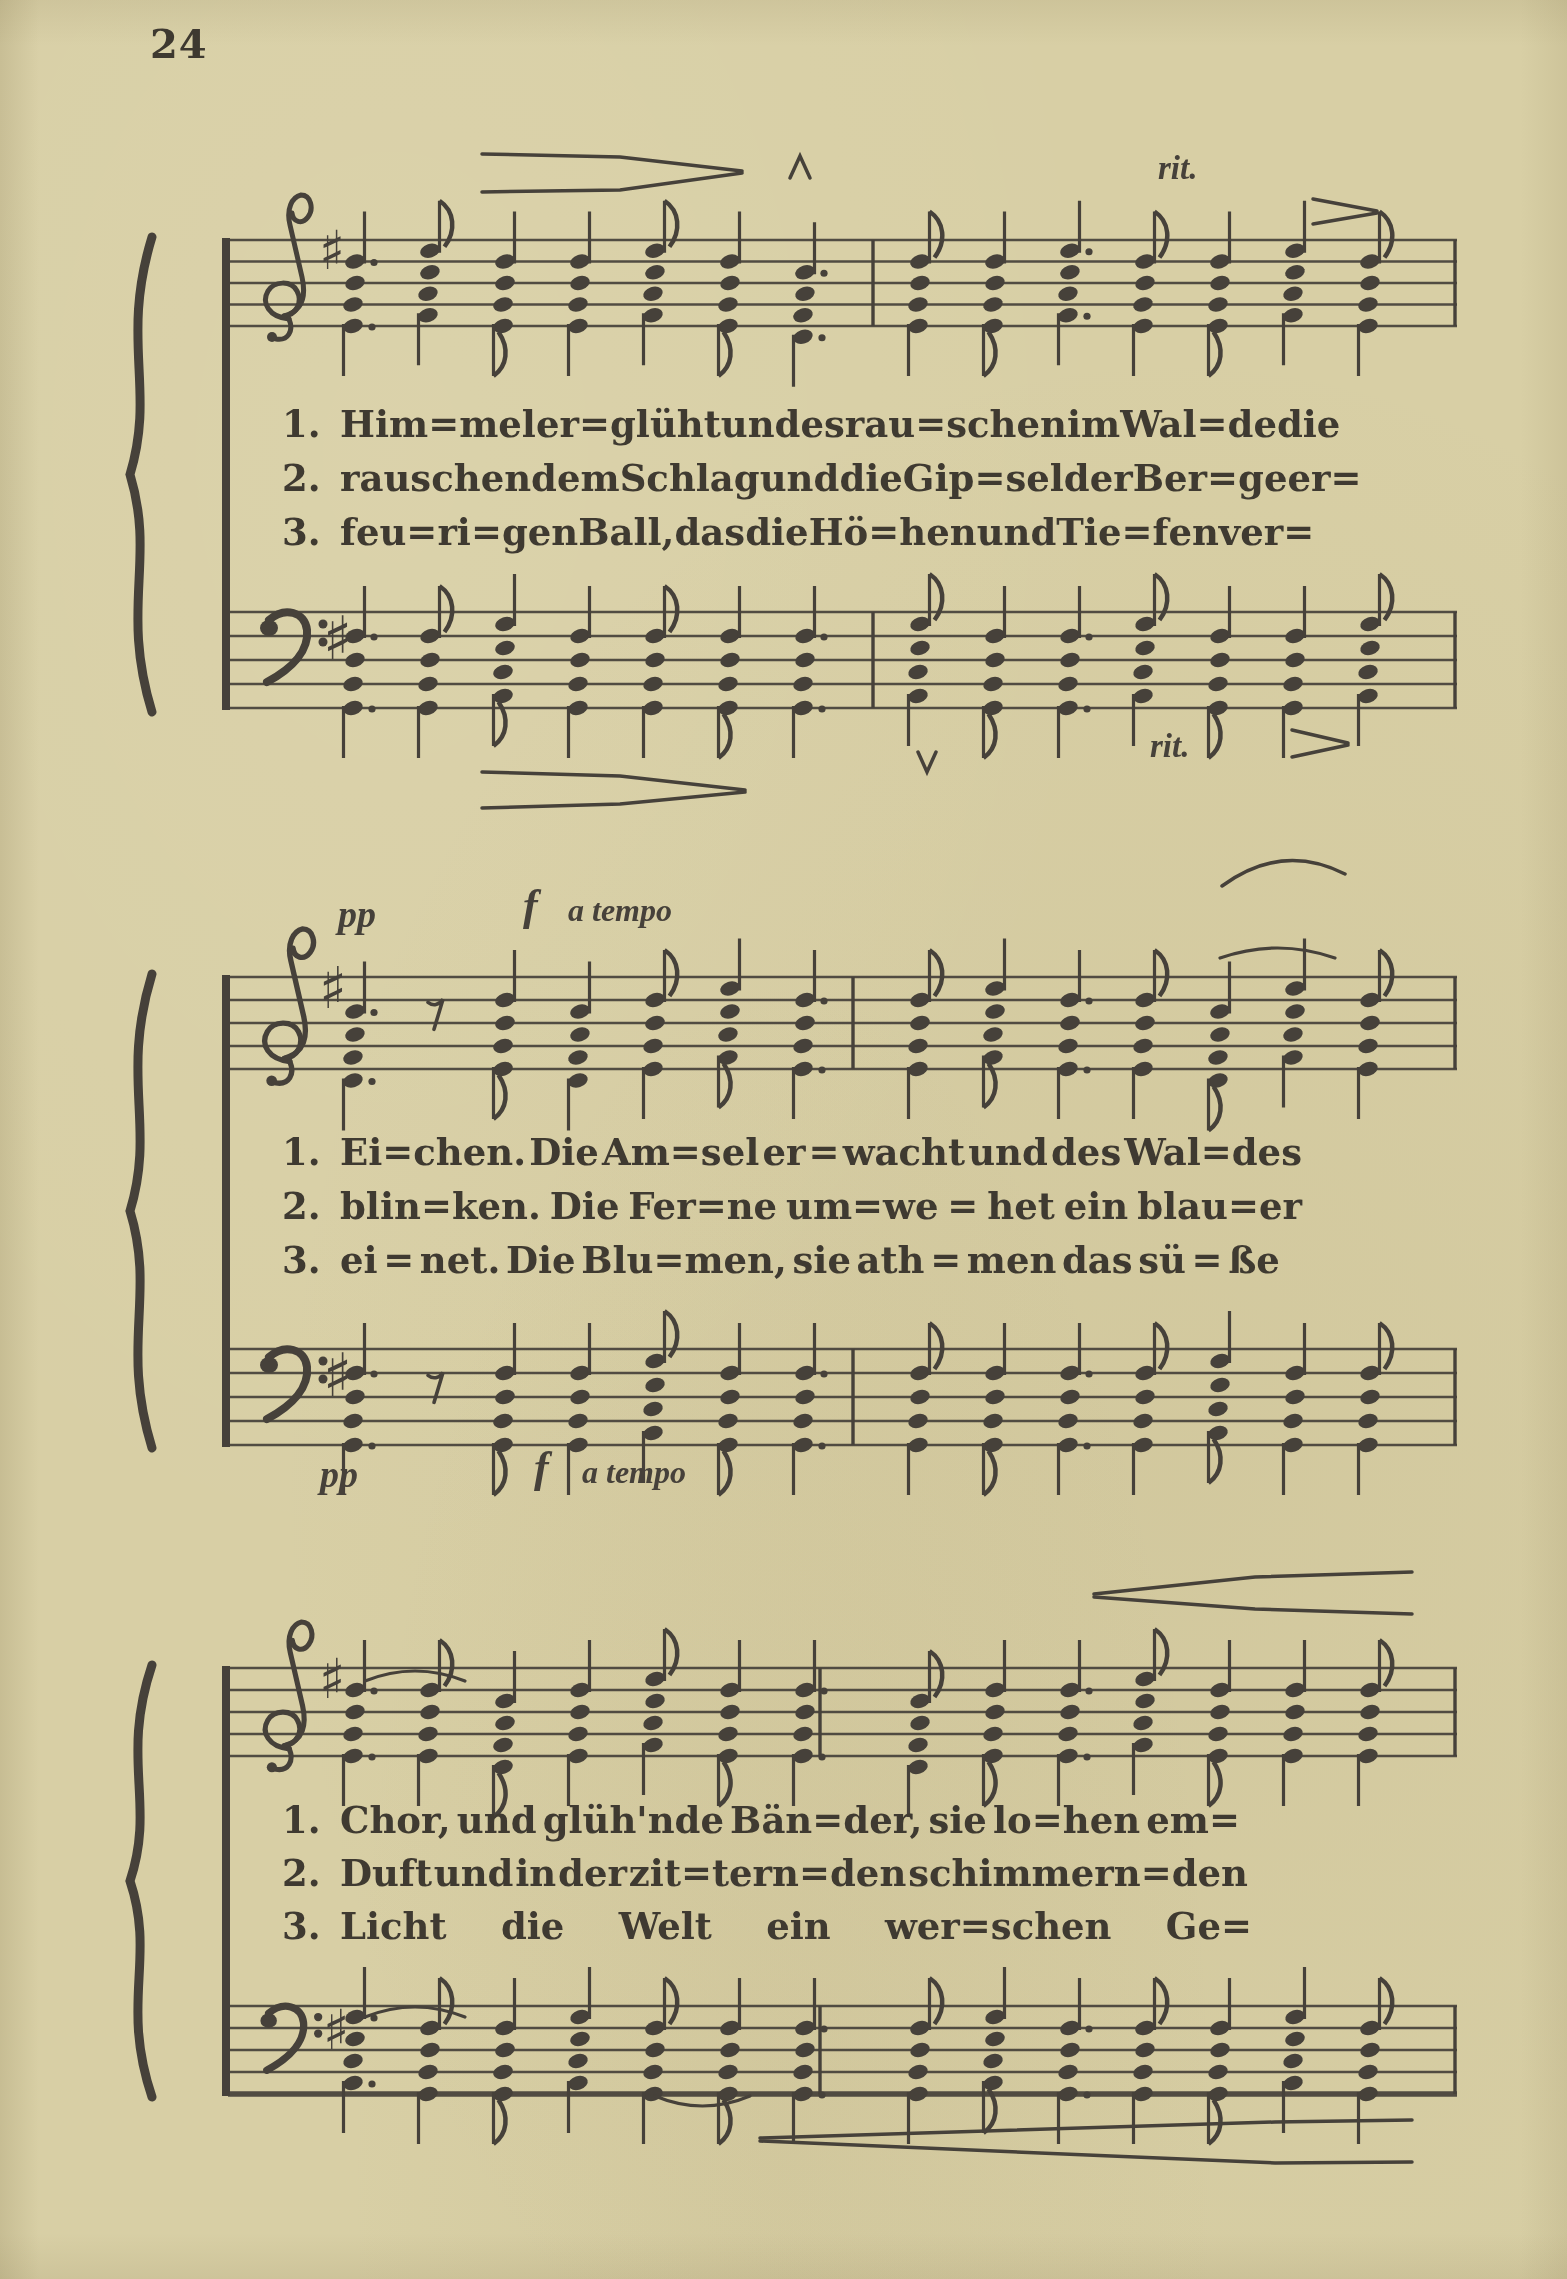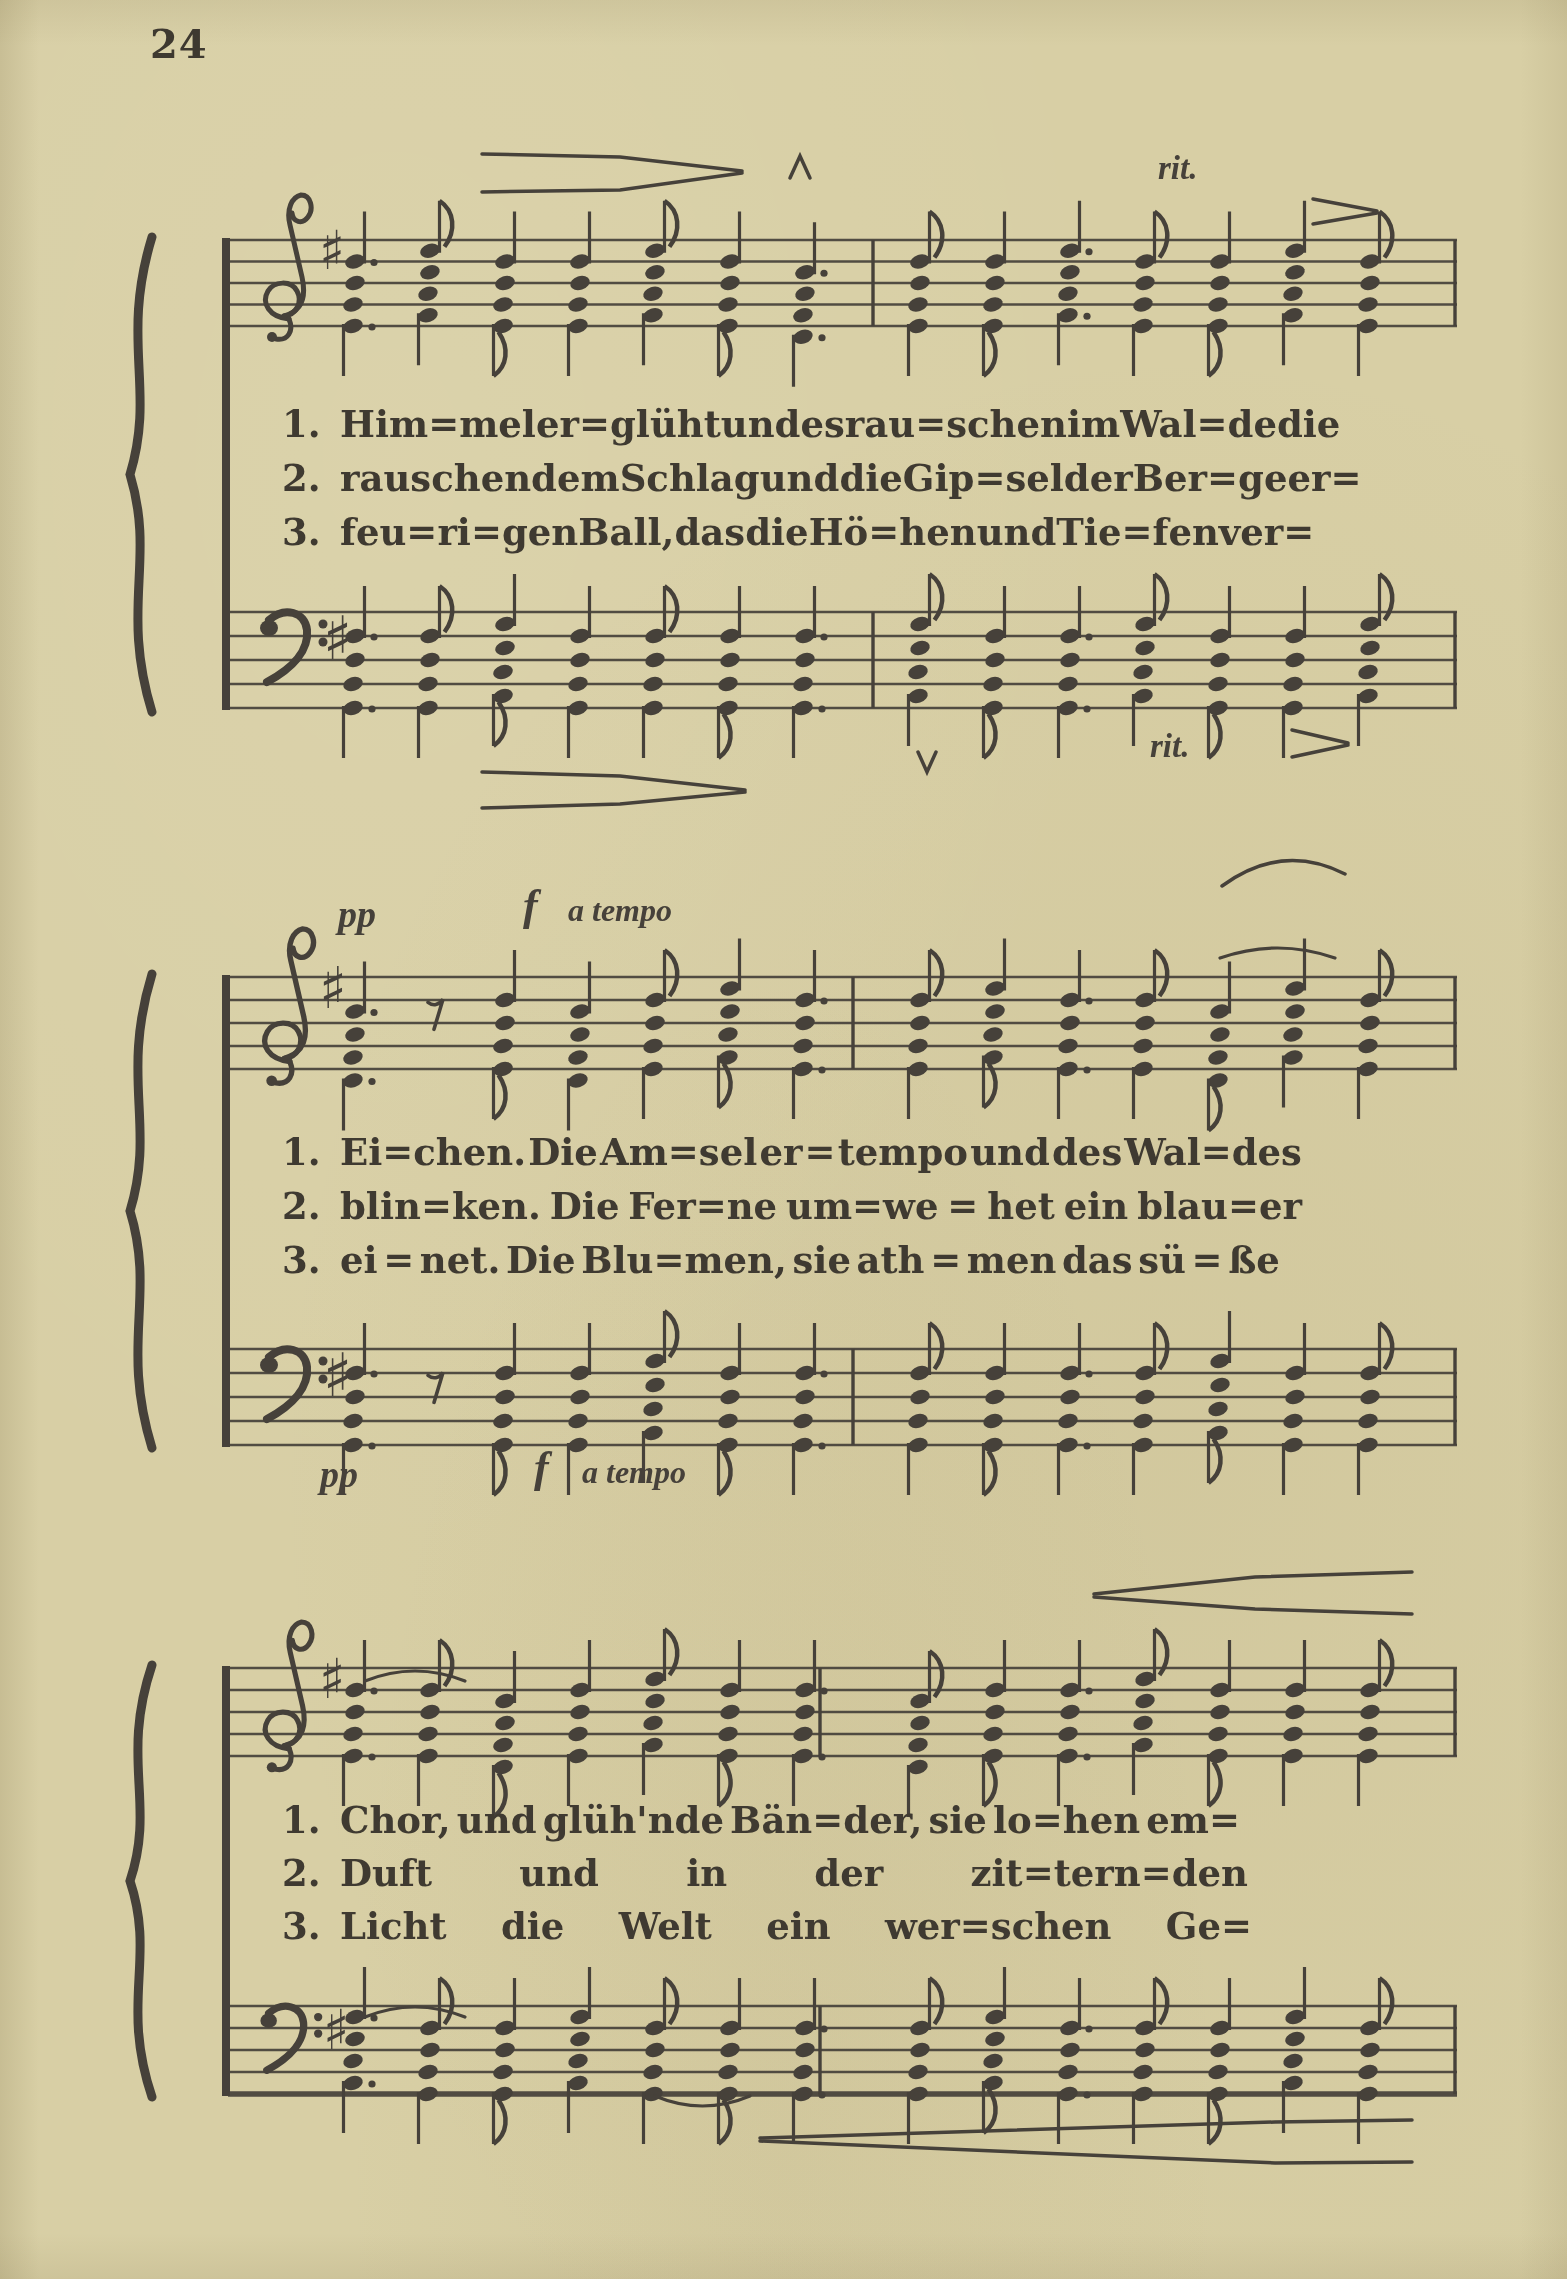--- a/index.html
+++ b/index.html
@@ -535,21 +535,21 @@
   <div class="dyn" style="left:582px; top:1454px; font-size:32px;">a tempo</div>
 
   <div class="verse" style="top:1130px">
     <span class="vnum">1.</span>
     <span class="vtext spread" style="width:962px">
         <span>Ei=chen.</span>
         <span>Die</span>
         <span>Am=sel</span>
         <span>er</span>
         <span>=</span>
-        <span>tempo</span>
+        <span>wacht</span>
         <span>und</span>
         <span>des</span>
         <span>Wal=des</span>
       </span>
   </div>
   <div class="verse" style="top:1184px">
     <span class="vnum">2.</span>
     <span class="vtext spread" style="width:962px">
         <span>blin=ken.</span>
         <span>Die</span>
@@ -827,20 +827,21 @@
       </span>
   </div>
   <div class="verse" style="top:1851px">
     <span class="vnum">2.</span>
     <span class="vtext spread" style="width:908px">
         <span>Duft</span>
         <span>und</span>
         <span>in</span>
         <span>der</span>
         <span>zit=tern=den</span>
+        <span>schimmern=den</span>
       </span>
   </div>
   <div class="verse" style="top:1904px">
     <span class="vnum">3.</span>
     <span class="vtext spread" style="width:912px">
         <span>Licht</span>
         <span>die</span>
         <span>Welt</span>
         <span>ein</span>
         <span>wer=schen</span>

